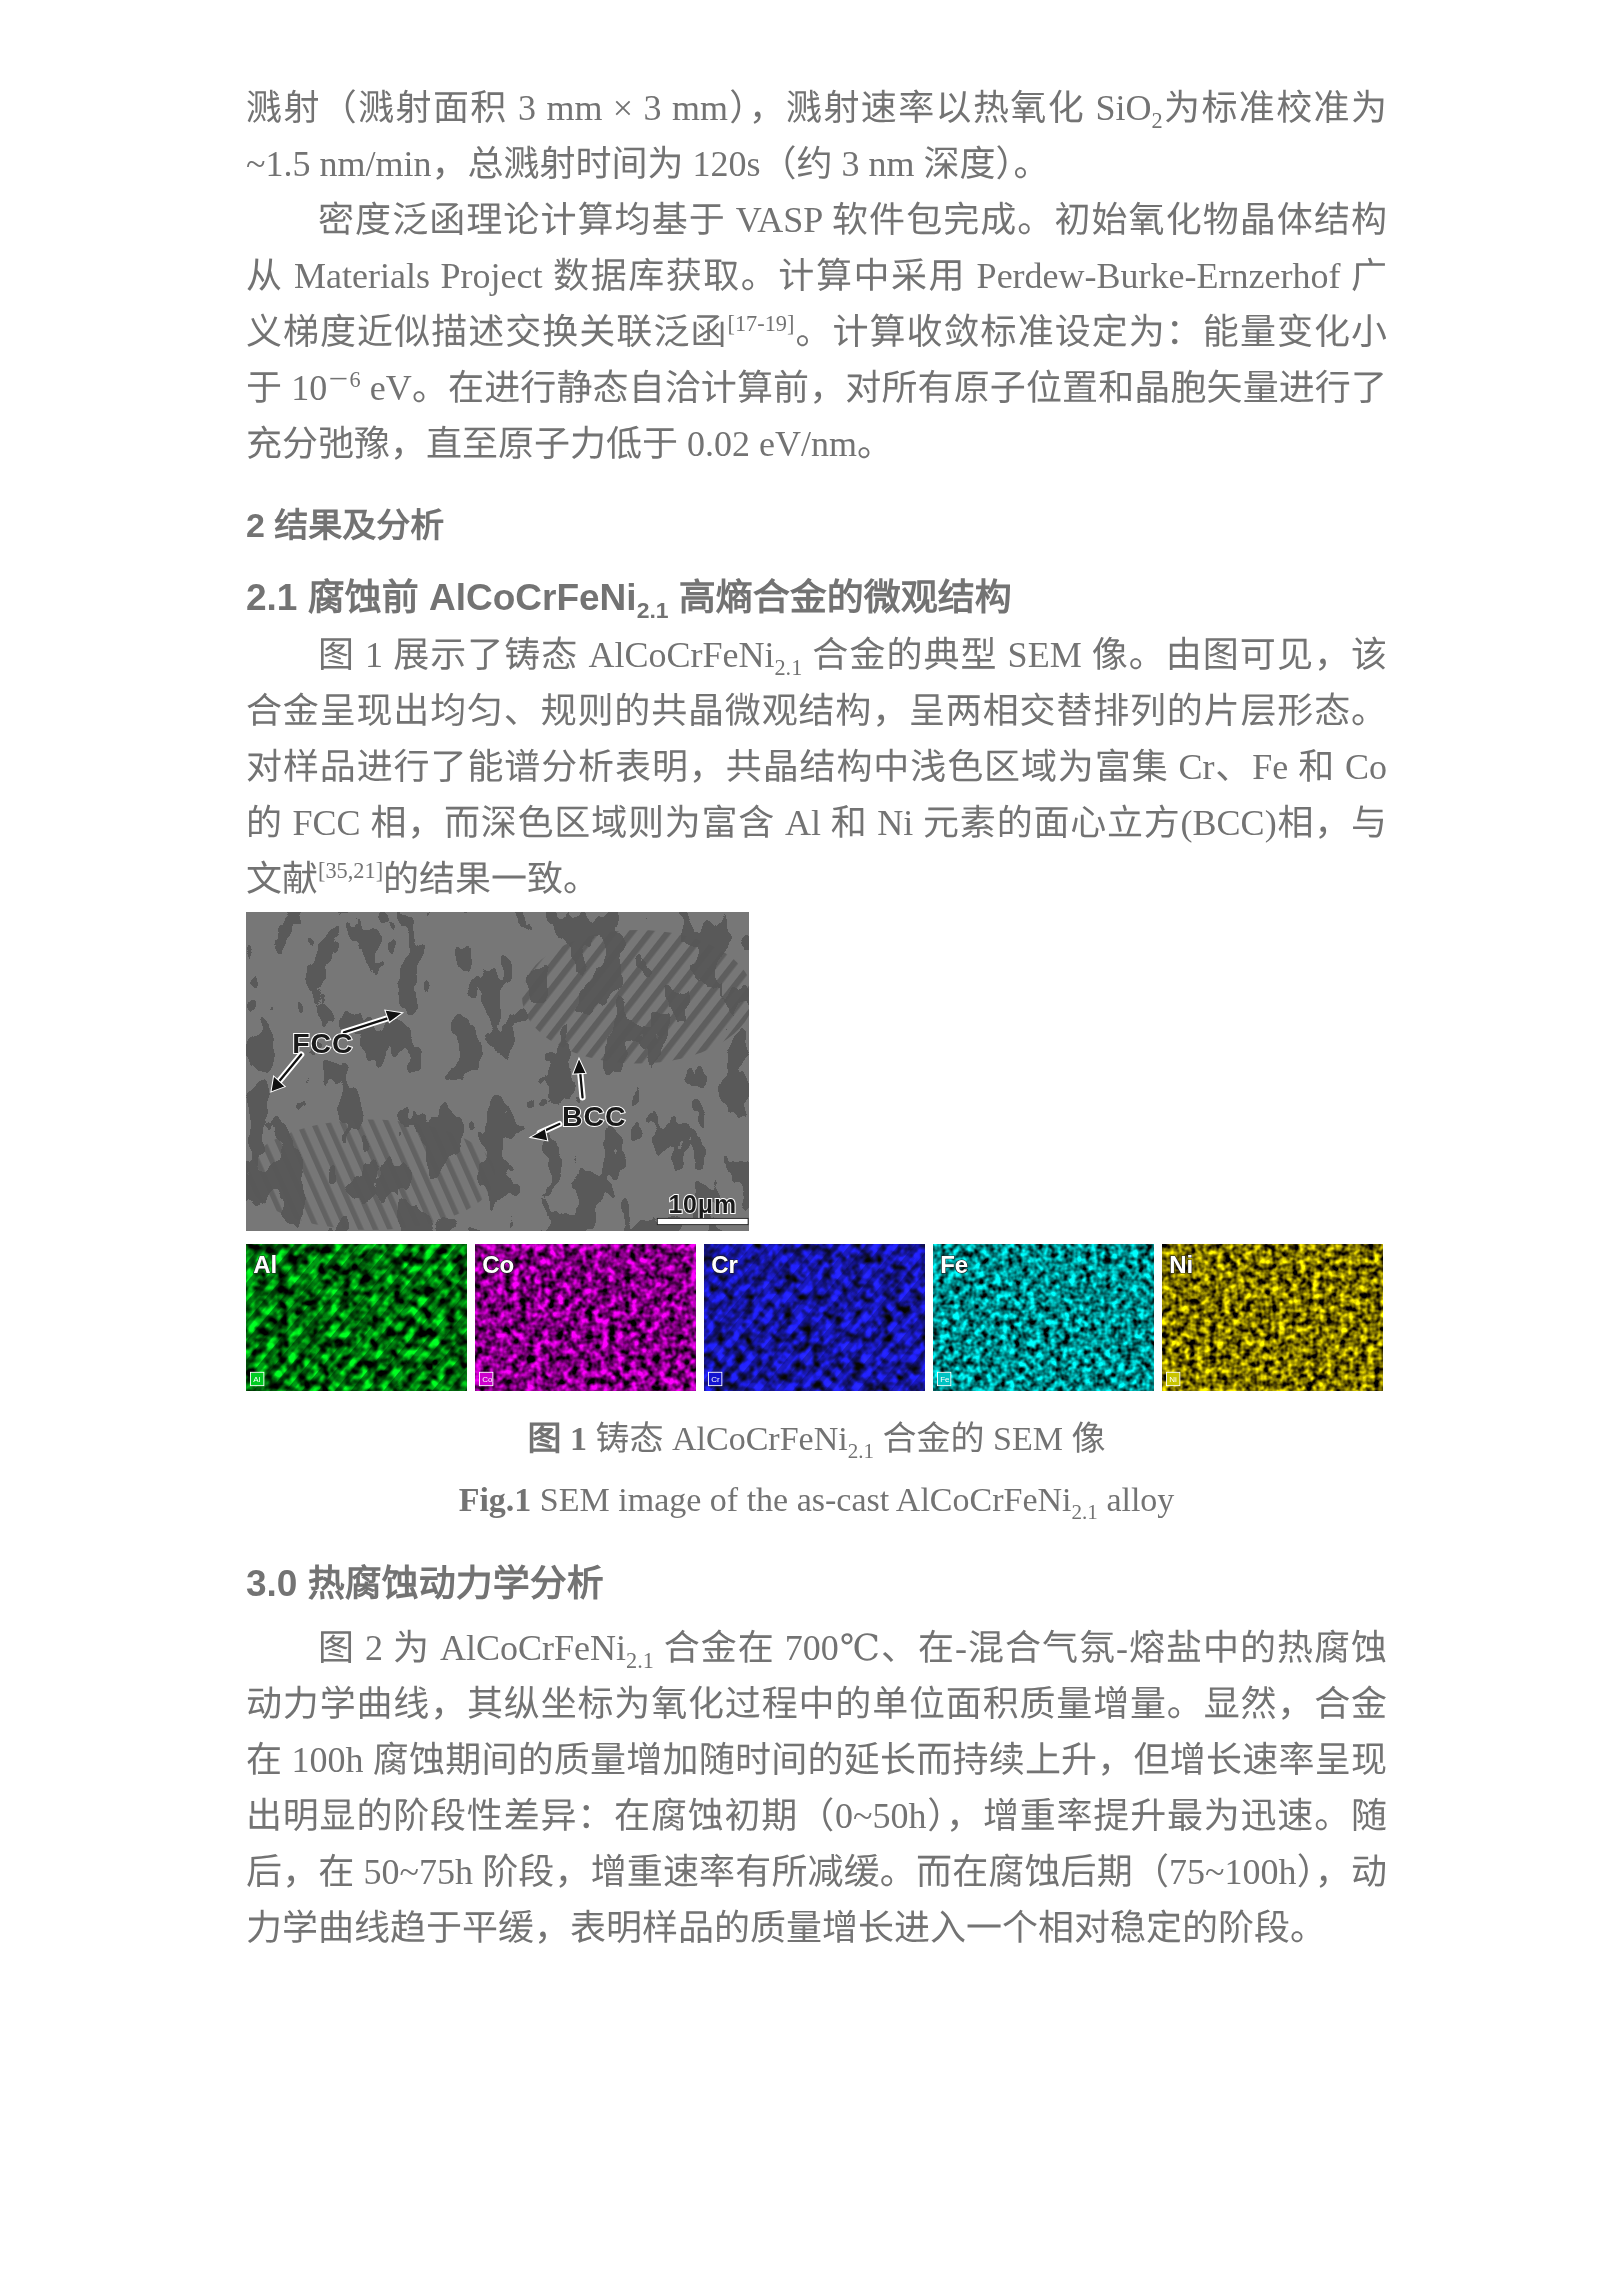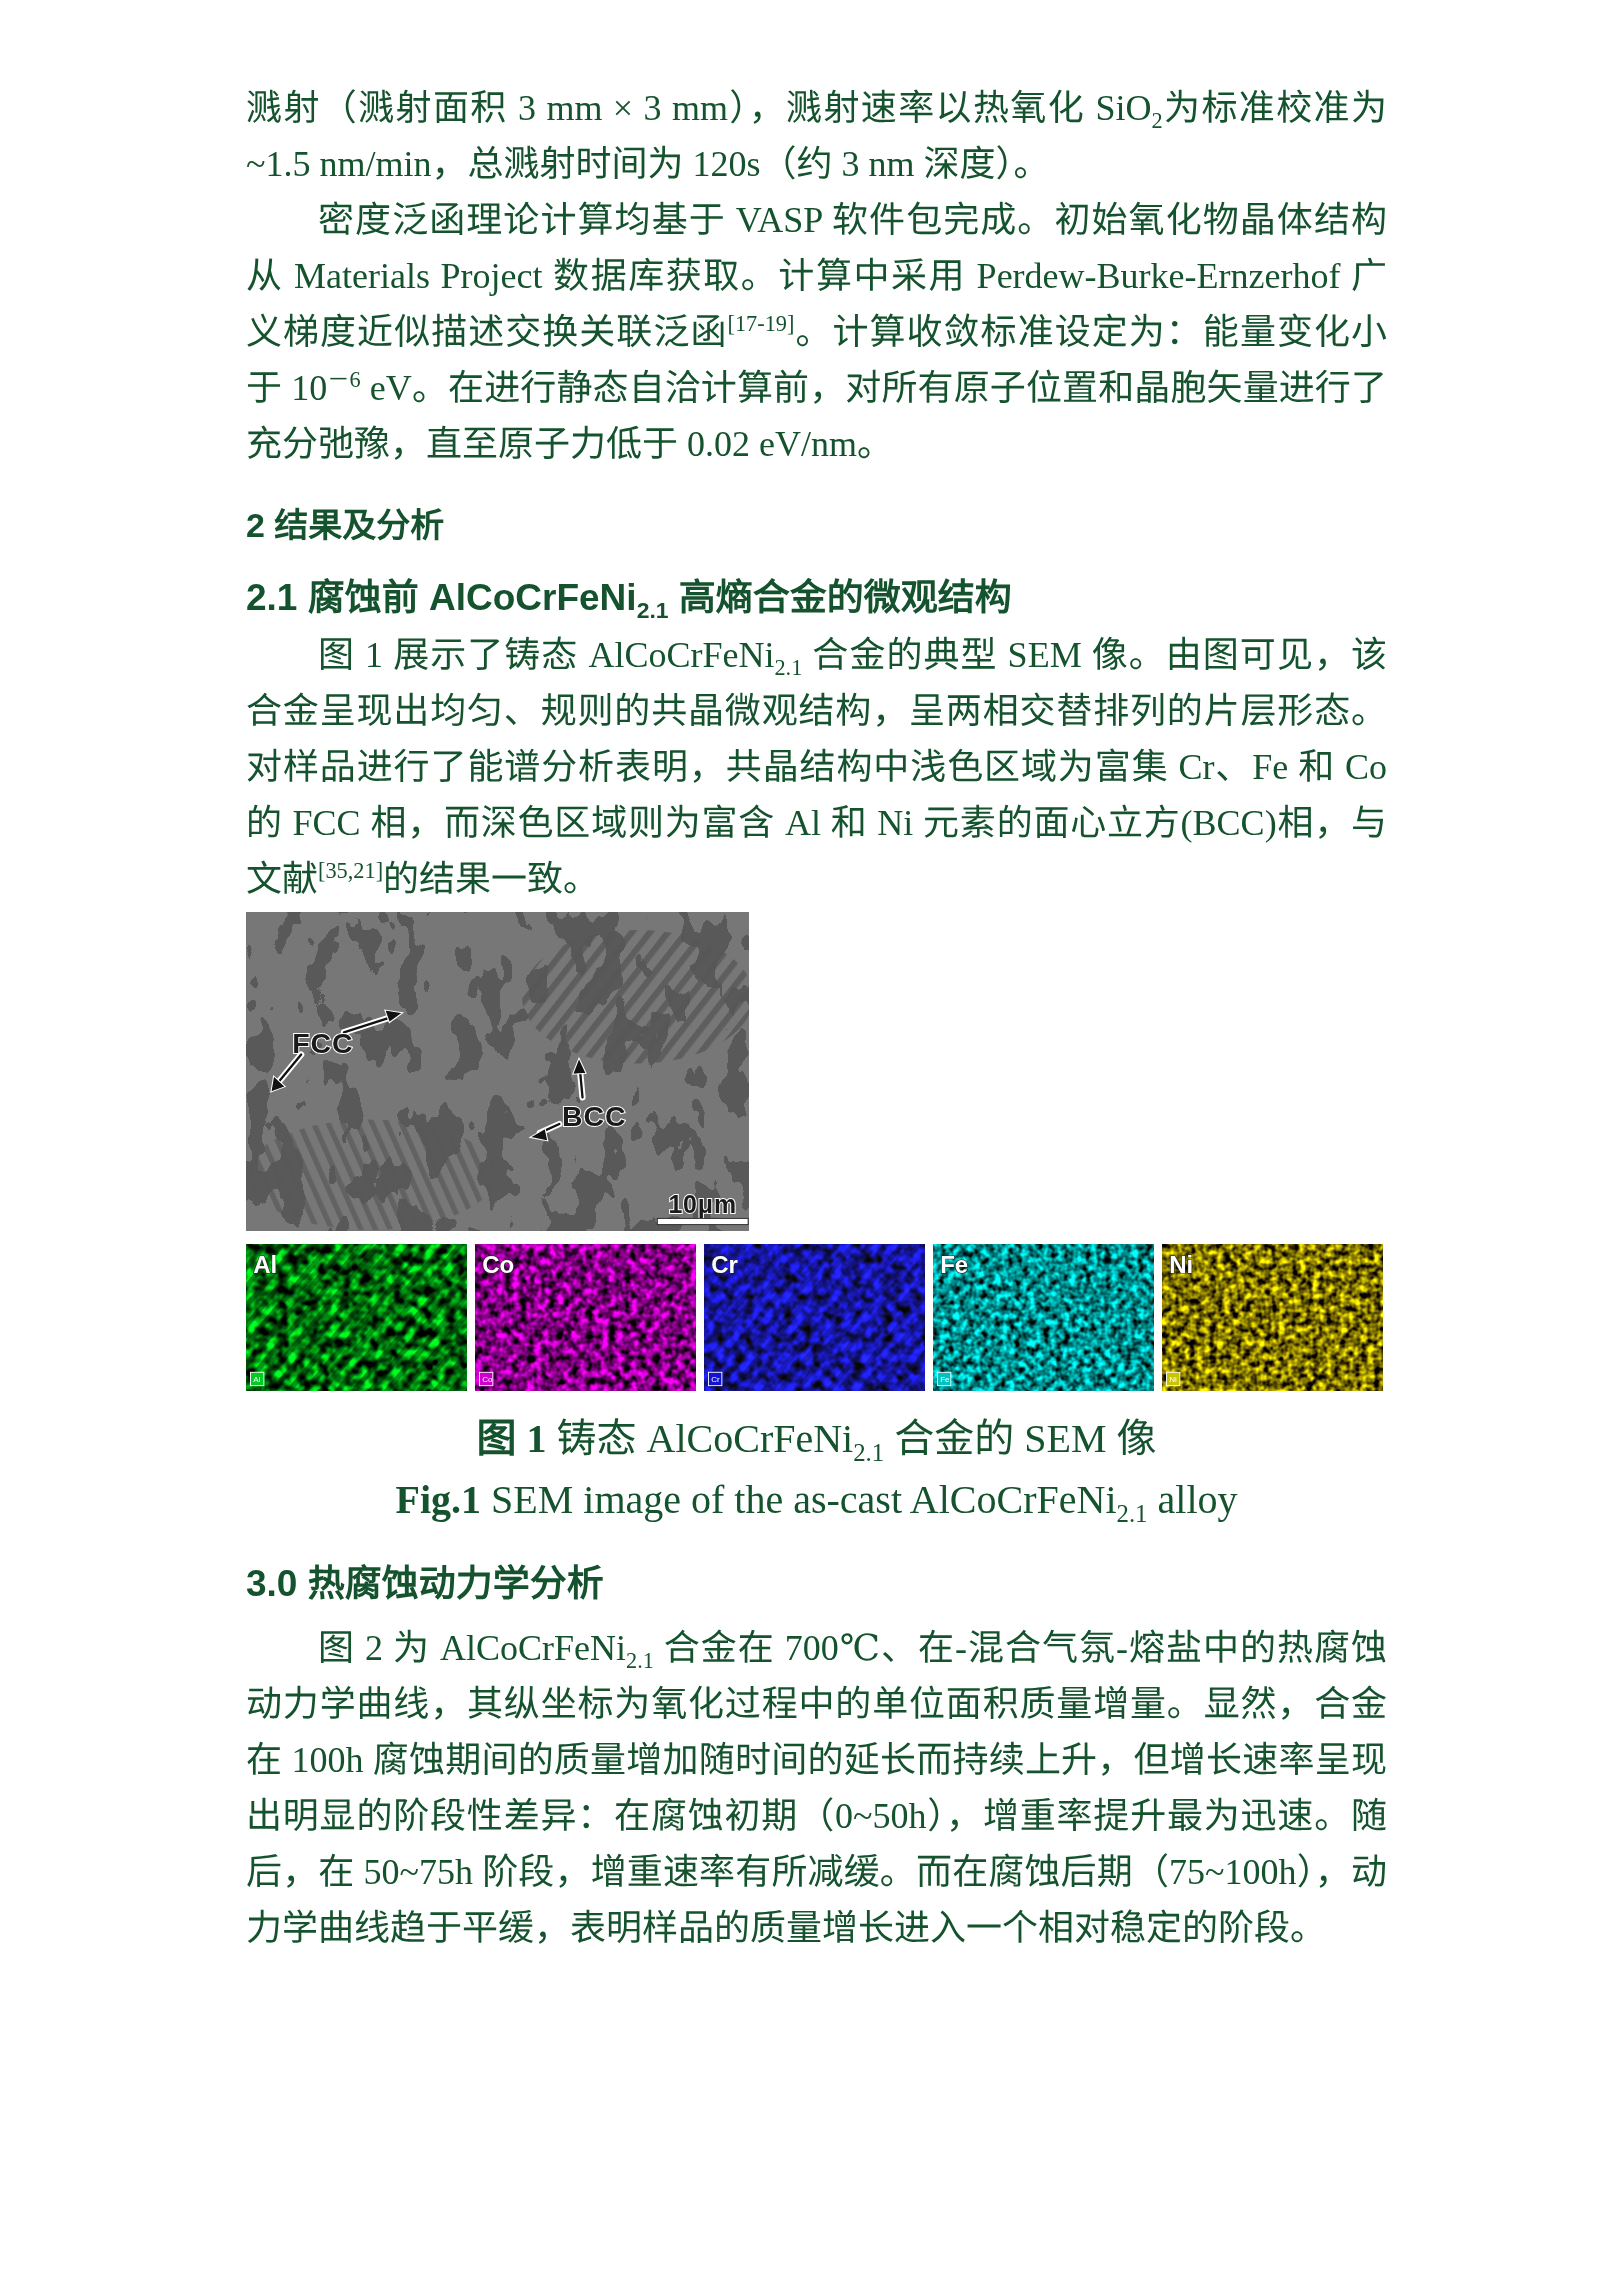--- a/index.html
+++ b/index.html
@@ -7,21 +7,21 @@
     position: relative;
     width: 1622px;
     height: 2293px;
     margin: 0 auto;
     background: #ffffff;
     box-sizing: border-box;
     padding: 80px 235px 0 246px;
     font-family: "Liberation Serif", "DejaVu Serif", serif;
     font-size: 36px;
     line-height: 56px;
-    color: #14532d;
+    color: #737373;
     overflow: hidden;
   }
   p.body-text {
     margin: 0;
     text-align: justify;
     text-indent: 2em;
   }
   p.body-text.no-indent { text-indent: 0; }
   sub, sup { font-size: 0.62em; line-height: 0; }
   h1.h-section {
@@ -45,21 +45,21 @@
   .sem-wrap svg { display: block; }
   .eds-row {
     margin-top: 12.5px;
     display: flex;
     gap: 8px;
     width: 1141px;
   }
   .eds-row svg { display: block; }
   .caption {
     text-align: center;
-    font-size: 40px;
+    font-size: 34px;
     line-height: 36px;
   }
   .caption.zh { margin-top: 30px; }
   .caption.en { margin-top: 25px; }
   .caption b { font-weight: bold; }
   .para-kinetics { margin-top: 14.3px !important; }
   .h-2-2 { margin-top: 43px !important; }
   .sem-label {
     font-family: "Liberation Sans", "DejaVu Sans", sans-serif;
     font-weight: bold;

